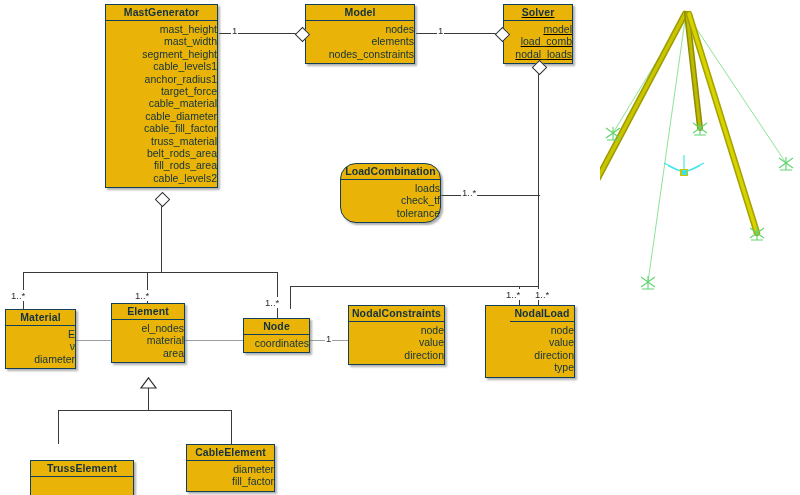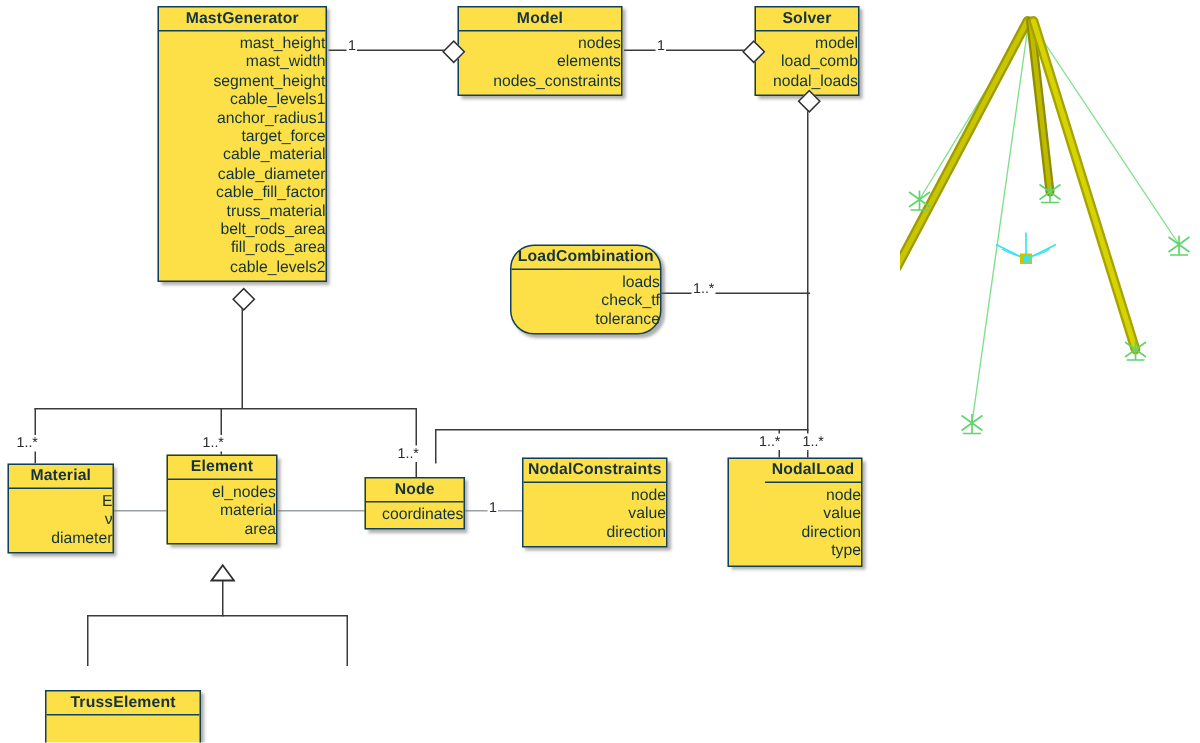--- a/index.html
+++ b/index.html
@@ -11,21 +11,21 @@
     position:relative;
     overflow:hidden;
   }
   #canvas{
     position:absolute;left:0;top:0;width:800px;height:495px;
   }
   
   .uml-class{
     position:absolute;
     box-sizing:border-box;
-    background:#fde047;
+    background:#eab308;
     border:1.4px solid #10405c;
     box-shadow:2px 2px 2px rgba(110,110,110,.55);
     z-index:5;
   }
   .uml-title{
     box-sizing:border-box;
     height:16px;
     line-height:15px;
     text-align:center;
     font-size:10.5px;
@@ -152,21 +152,21 @@
 
   <div class="uml-class" style="left:305px;top:4px;width:110px;">
     <div class="uml-title">Model</div>
     <div class="uml-attrs">
       <div>nodes</div>
       <div>elements</div>
       <div>nodes_constraints</div>
     </div>
   </div>
 
-  <div class="uml-class" style="left:503px;top:4px;width:70px;">
+  <div class="uml-class" style="left:503px;top:4px;width:70px;text-decoration:underline;">
     <div class="uml-title">Solver</div>
     <div class="uml-attrs">
       <div>model</div>
       <div>load_comb</div>
       <div>nodal_loads</div>
     </div>
   </div>
 
   <div class="uml-class" style="left:340px;top:163px;width:101px;border-radius:16px;">
     <div class="uml-title">LoadCombination</div>
@@ -219,20 +219,27 @@
       <div>direction</div>
       <div>type</div>
     </div>
   </div>
 
   <div class="uml-class" style="left:30px;top:444px;width:104px;margin-top:16px;">
     <div class="uml-title">TrussElement</div>
     <div class="uml-attrs empty"></div>
   </div>
 
+  <div class="uml-class" style="left:186px;top:444px;width:89px;">
+    <div class="uml-title">CableElement</div>
+    <div class="uml-attrs">
+      <div>diameter</div>
+      <div>fill_factor</div>
+    </div>
+  </div>
 
   <svg id="figure" style="left:600px;top:0px;" width="200" height="300" viewBox="0 0 200 300">
 
     <g stroke="#7FE08A" stroke-width="0.9" fill="none">
       <line x1="86" y1="13" x2="13" y2="133"></line>
       <line x1="86" y1="13" x2="100" y2="128"></line>
       <line x1="86" y1="13" x2="186" y2="163"></line>
       <line x1="86" y1="13" x2="157" y2="234"></line>
       <line x1="86" y1="13" x2="48" y2="282"></line>
       <line x1="86" y1="13" x2="0" y2="175"></line>

